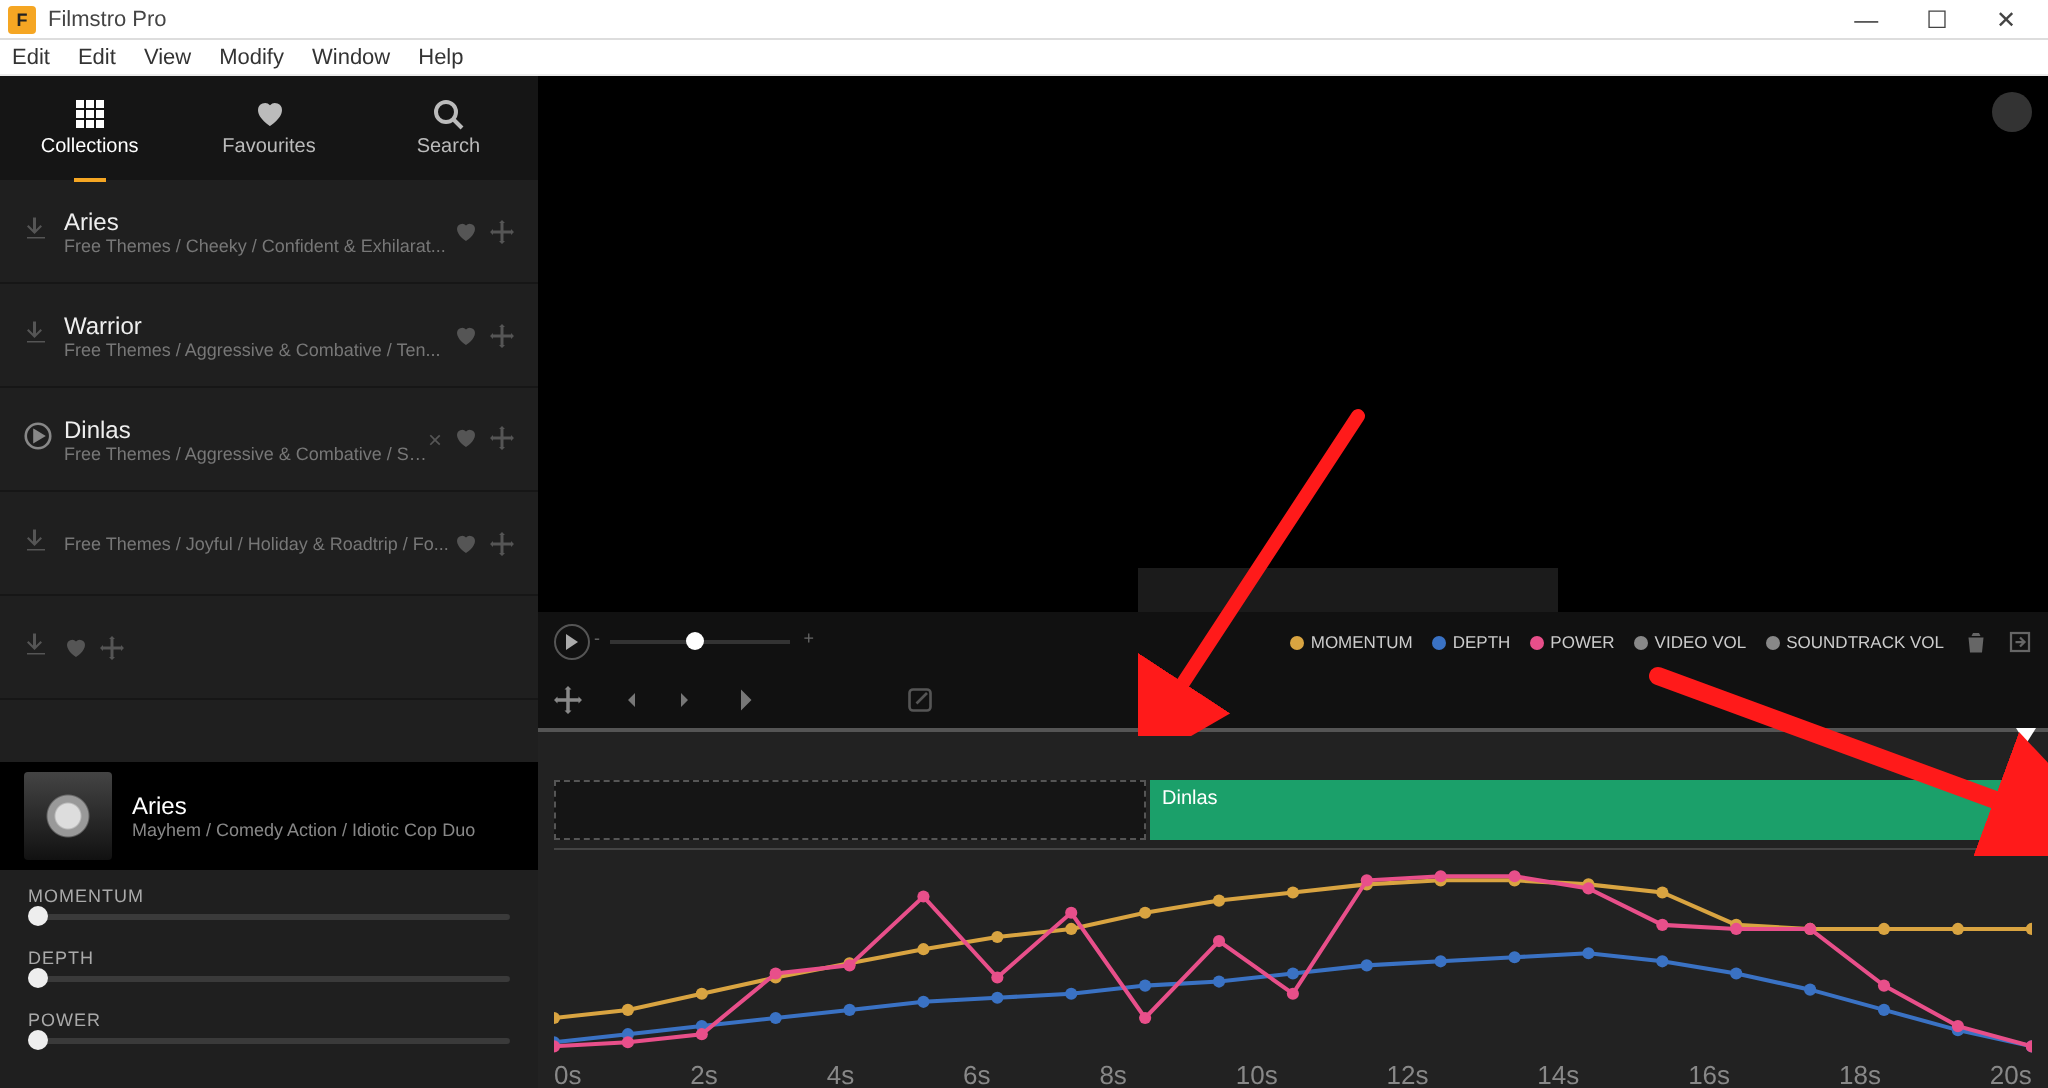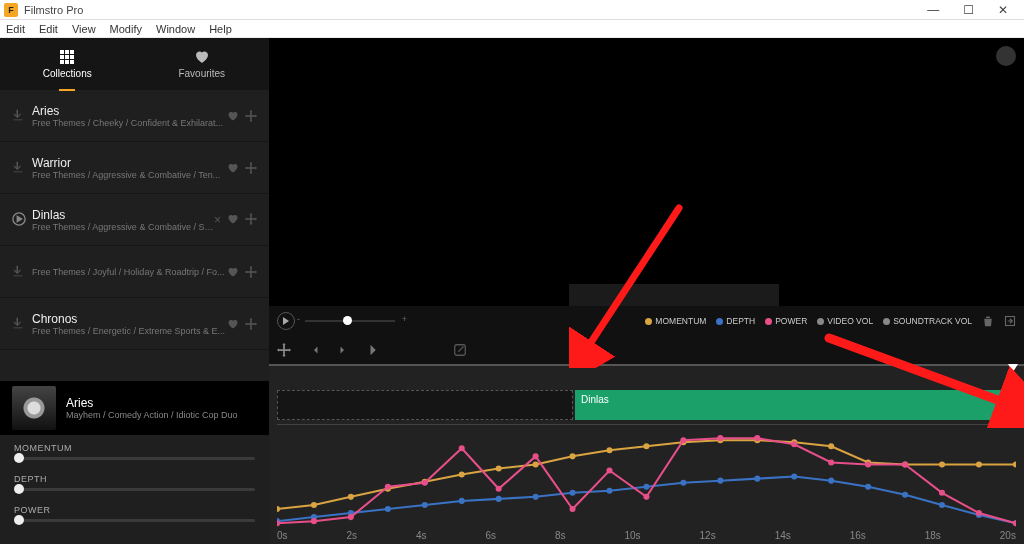--- a/index.html
+++ b/index.html
@@ -50,21 +50,21 @@
   .toolrow svg { width: 14px; height: 14px; }
   .timeline { height: 180px; background: #222; position: relative; }
   .tmarker { position:absolute; top:0; right:6px; width:0;height:0;border-left:5px solid transparent;border-right:5px solid transparent;border-top:8px solid #fff; }
   .ruler { position:absolute; top:0; left:0; right:0; height:2px; background:#555; }
   .dropzone { position:absolute; top:26px; left:8px; width:296px; height:30px; border:1px dashed #555; background:#151515; }
   .clip { position:absolute; top:26px; left:306px; right:6px; height:30px; background:#1ba06a; color:#fff; font-size:10px; padding:4px 6px; }
   .clip .cx { position:absolute; right:4px; top:3px; font-size:10px; }
   .clip .cbar { position:absolute; right:4px; bottom:2px; width:10px;height:6px;background:#0f7a4f; }
   .ruler2 { position:absolute; top:60px; left:8px; right:8px; height:1px; background:#444; }
   .chart { position:absolute; top:62px; left:8px; right:8px; bottom:16px; }
-  .timeticks { position:absolute; bottom:0; left:8px; right:8px; height:14px; display:flex; justify-content:space-between; font-size:10px; color:#888; }
+  .timeticks { position:absolute; bottom:0; left:8px; right:8px; height:14px; display:flex; justify-content:space-between; font-size:13px; color:#888; }
   .arrow { position:absolute; z-index:20; }
   .redarr1 { left:300px; top:160px; }
   .redarr2 { left:550px; top:290px; }
   svg line.ash { stroke-linecap:round; }
 </style>
 </head>
 <body>
 
 <div class="titlebar">
   <span class="logo">F</span>
@@ -100,20 +100,27 @@
             <rect x="11" y="11" width="4" height="4"></rect>
           </svg>
         <span>Collections</span>
       </div>
       <div class="tabbtn">
         <svg viewBox="0 0 16 16" fill="currentColor">
             <path d="M8 14s-6-3.7-6-8a3.5 3.5 0 016-2.4A3.5 3.5 0 0114 6c0 4.3-6 8-6 8z"></path>
           </svg>
         <span>Favourites</span>
       </div>
+      <div class="tabbtn">
+        <svg viewBox="0 0 16 16" fill="none" stroke="currentColor" stroke-width="2">
+            <circle cx="7" cy="7" r="5"></circle>
+            <line x1="11" y1="11" x2="15" y2="15"></line>
+          </svg>
+        <span>Search</span>
+      </div>
     </div>
 
     <div class="tracklist" id="tracklist">
         <div class="track">
           <div class="dl"><svg width="12" height="12" viewBox="0 0 16 16" fill="#555">
               <path d="M8 1v8l3-3 1 1-5 5-5-5 1-1 3 3V1h2zM2 14h12v1H2z"></path>
             </svg></div>
           <div class="tinfo">
             <div class="tname">Aries</div>
             <div class="tmeta">Free Themes / Cheeky / Confident &amp; Exhilarat...</div>
@@ -176,24 +183,20 @@
             </svg>
             <svg viewBox="0 0 16 16" fill="#555">
               <path d="M8 0l2 2H9v5h5V6l2 2-2 2V9H9v5h1l-2 2-2-2h1V9H2v1L0 8l2-2v1h5V2H6l2-2z"></path>
             </svg>
           </div>
         </div>
         <div class="track">
           <div class="dl"><svg width="12" height="12" viewBox="0 0 16 16" fill="#555">
               <path d="M8 1v8l3-3 1 1-5 5-5-5 1-1 3 3V1h2zM2 14h12v1H2z"></path>
             </svg></div>
-          <div class="tinfo">
-            <div class="tname">Chronos</div>
-            <div class="tmeta">Free Themes / Energetic / Extreme Sports &amp; E...</div>
-          </div>
           <div class="acts">
             <svg viewBox="0 0 16 16" fill="#555">
               <path d="M8 14s-6-3.7-6-8a3.5 3.5 0 016-2.4A3.5 3.5 0 0114 6c0 4.3-6 8-6 8z"></path>
             </svg>
             <svg viewBox="0 0 16 16" fill="#555">
               <path d="M8 0l2 2H9v5h5V6l2 2-2 2V9H9v5h1l-2 2-2-2h1V9H2v1L0 8l2-2v1h5V2H6l2-2z"></path>
             </svg>
           </div>
         </div>
       </div>

